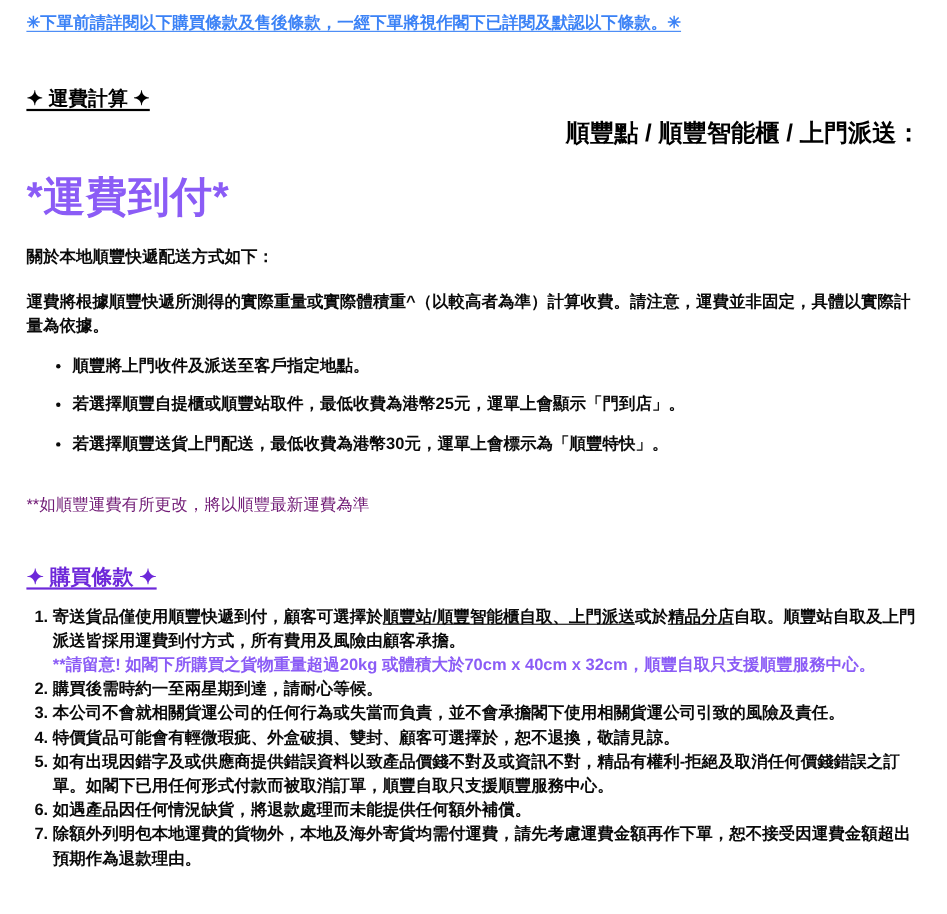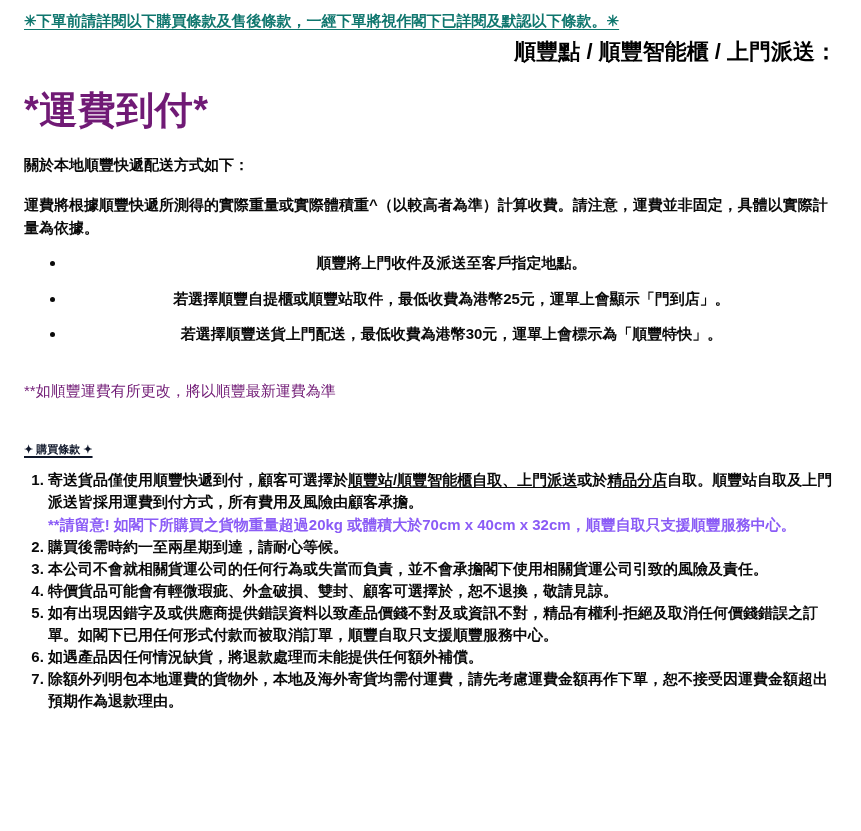--- a/index.html
+++ b/index.html
@@ -9,21 +9,21 @@
     height: 831px;
     background: #ffffff;
     color: #111111;
     font-family: "Liberation Sans", sans-serif;
     overflow: hidden;
   }
   .page { padding: 10px 24px 0 24px; }
 
   .top-notice {
     margin: 0;
-    color: #0f766e;
+    color: #3b82f6;
     font-size: 15px;
     font-weight: 700;
     text-decoration: underline;
     text-underline-offset: 3px;
     line-height: 1.45;
   }
 
   .ship-heading {
     margin: 46px 0 0 0;
     font-size: 18px;
@@ -41,21 +41,21 @@
     font-weight: 800;
     color: #000;
     line-height: 1.3;
     text-align: right;
   }
 
   .big-title {
     margin: 22px 0 0 0;
     font-size: 38px;
     font-weight: 800;
-    color: #701a75;
+    color: #8b5cf6;
     line-height: 1.2;
     letter-spacing: 0.5px;
   }
 
   .body-text {
     font-size: 15px;
     font-weight: 700;
     line-height: 1.5;
     color: #0a0a0a;
   }
@@ -67,38 +67,37 @@
     margin: 10px 0 0 0;
     padding: 0 0 0 42px;
     list-style: disc;
   }
   ul.delivery-list li {
     margin: 13px 0 0 0;
     font-size: 15px;
     font-weight: 700;
     line-height: 1.5;
     color: #0a0a0a;
-    text-align: center;
   }
 
   .fee-note {
     margin: 34px 0 0 0;
     font-size: 15px;
     font-weight: 400;
     color: #701a75;
     line-height: 1.5;
   }
 
   .pickup-note { margin: 40px 0 0 0; }
 
   .terms-heading {
     margin: 40px 0 0 0;
-    font-size: 11px;
+    font-size: 19px;
     font-weight: 800;
-    color: #0f172a;
+    color: #6d28d9;
     text-decoration: underline;
     text-decoration-thickness: 2px;
     text-underline-offset: 3px;
   }
 
   ol.terms-list {
     margin: 12px 0 0 0;
     padding: 0 0 0 24px;
     max-width: 820px;
   }
@@ -120,20 +119,21 @@
     font-weight: 700;
   }
 </style>
 </head>
 <body>
 
 <div class="page">
 
   <p class="top-notice">✳下單前請詳閱以下購買條款及售後條款，一經下單將視作閣下已詳閱及默認以下條款。✳</p>
 
+  <h2 class="ship-heading">✦ 運費計算 ✦</h2>
 
   <h3 class="subheading">順豐點 / 順豐智能櫃 / 上門派送：</h3>
 
   <h1 class="big-title">*運費到付*</h1>
 
   <p class="body-text local">關於本地順豐快遞配送方式如下：</p>
 
   <p class="body-text intro">運費將根據順豐快遞所測得的實際重量或實際體積重^（以較高者為準）計算收費。請注意，運費並非固定，具體以實際計量為依據。</p>
 
   <ul class="delivery-list">

